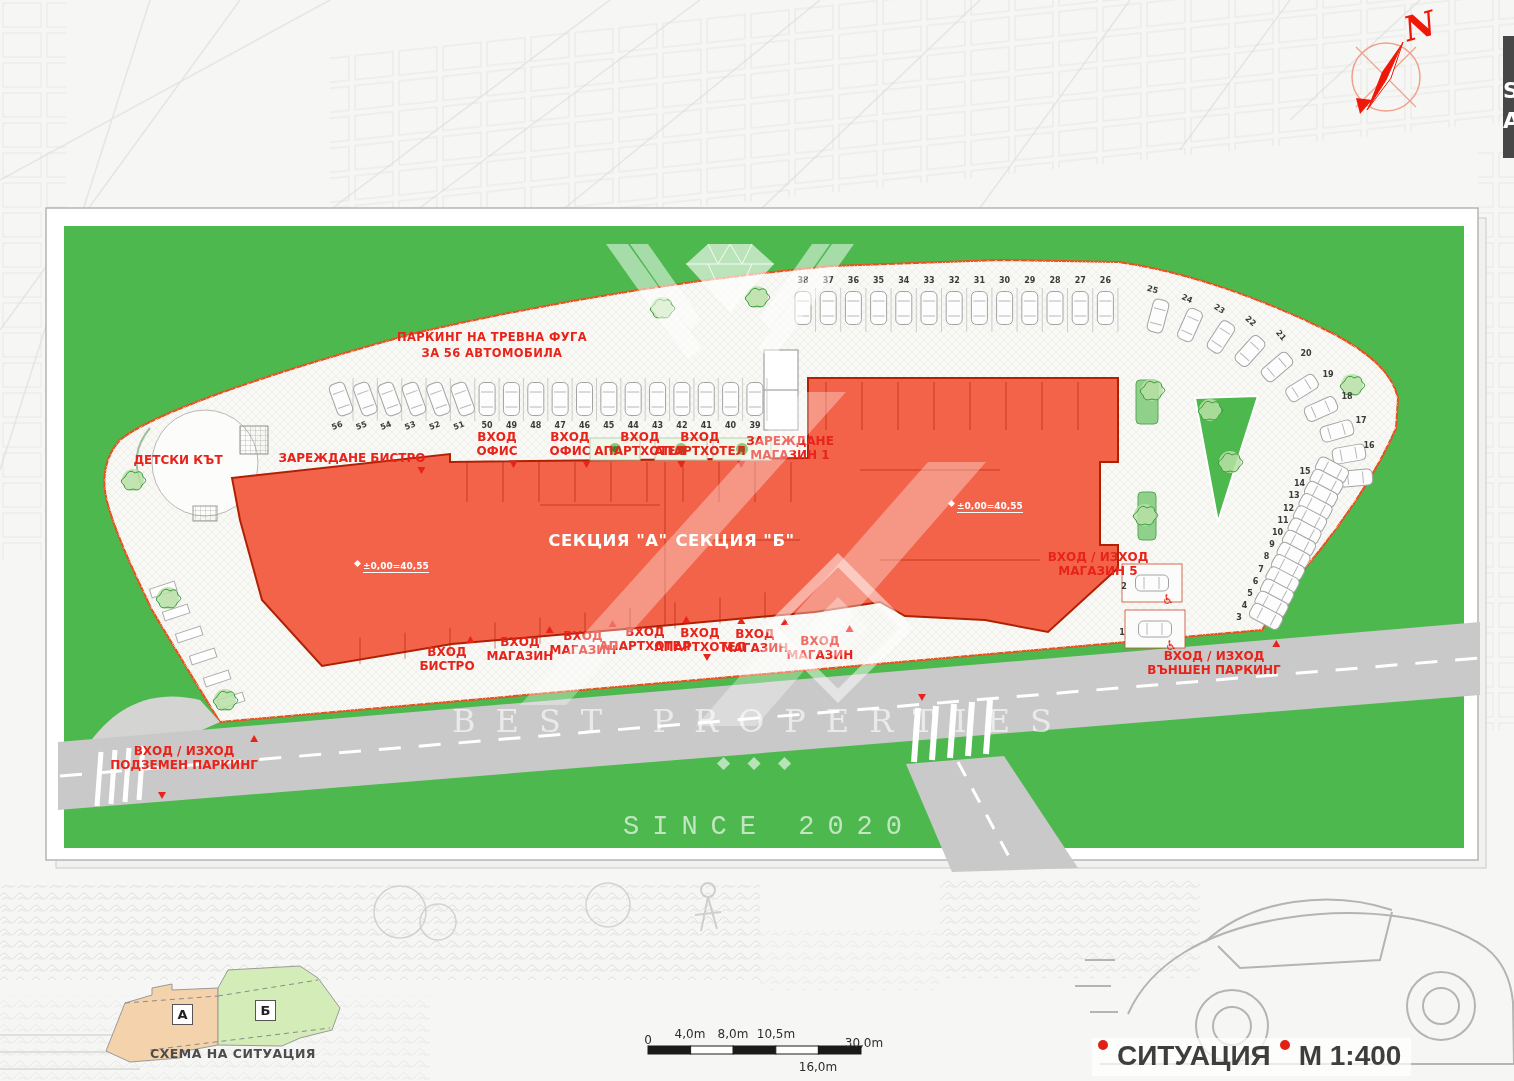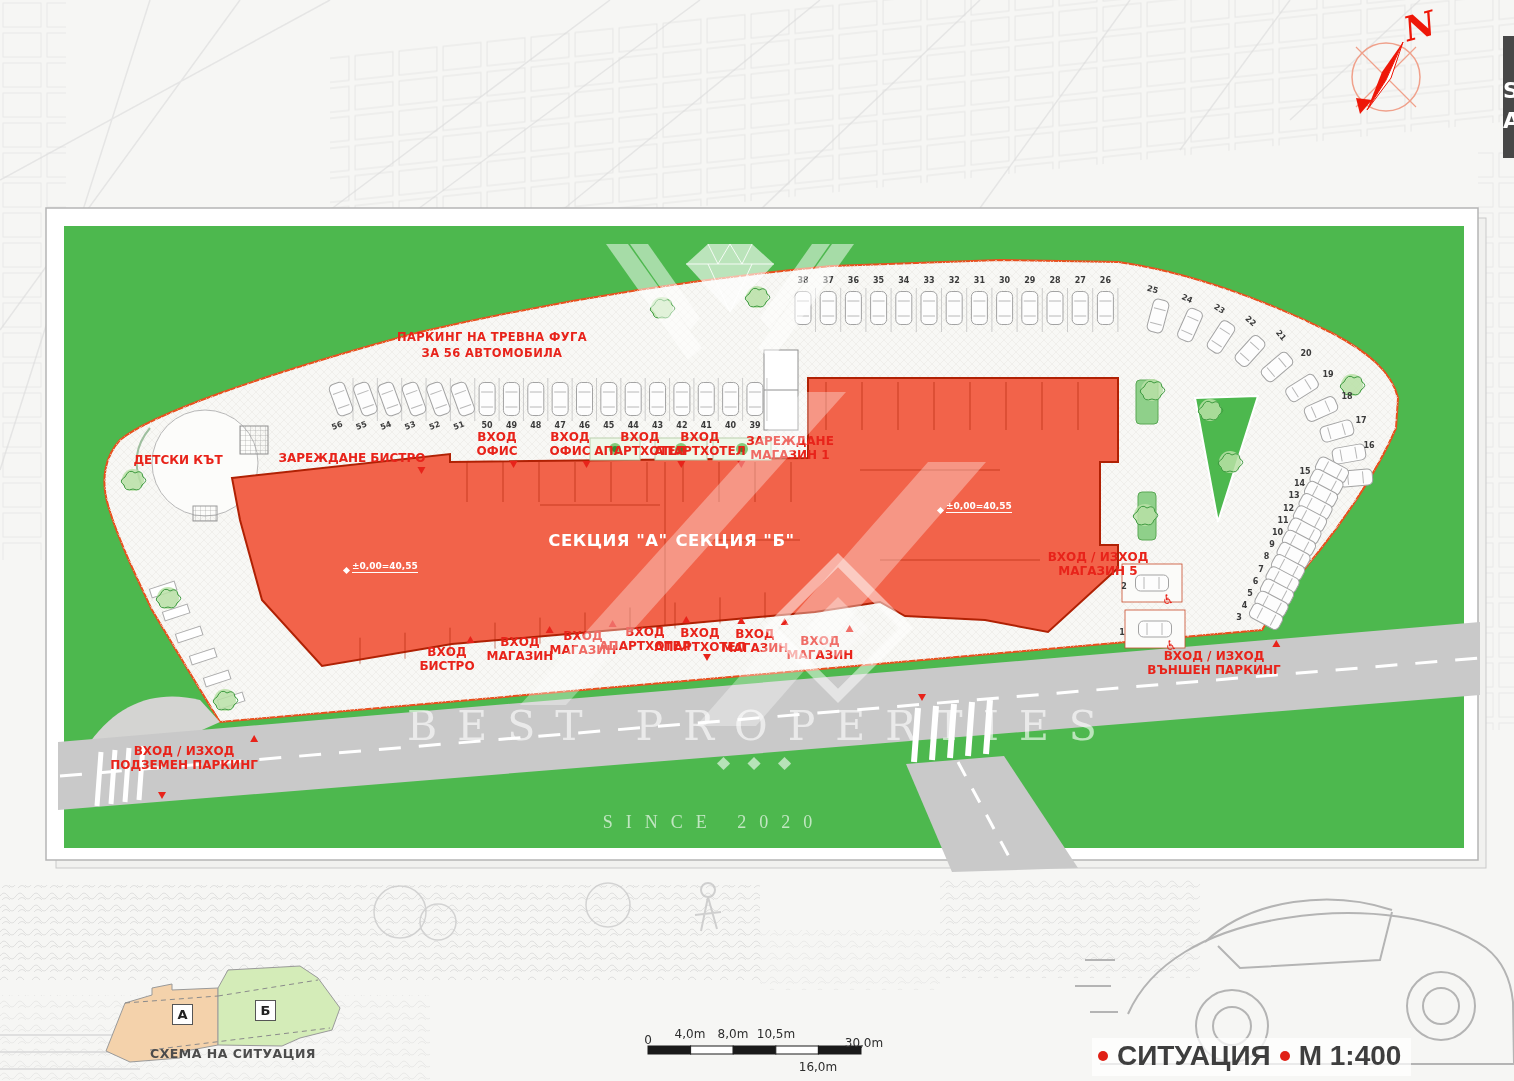--- a/index.html
+++ b/index.html
@@ -8,47 +8,47 @@
   
   .lbl{position:absolute;color:#e8231a;font-weight:bold;text-align:center;white-space:pre-line;
        transform:translateX(-50%);line-height:1.2;z-index:3;display:flex;flex-direction:column;align-items:flex-end;}
   .lbl-xs{font-size:12px;}
   .lbl-note{font-size:11.5px;letter-spacing:.4px;line-height:1.35;}
   .tri-up{width:0;height:0;border-left:4px solid transparent;border-right:4px solid transparent;border-bottom:7px solid #e8231a;margin-bottom:2px;}
   .tri-dn{width:0;height:0;border-left:4px solid transparent;border-right:4px solid transparent;border-top:7px solid #e8231a;margin-top:2px;}
   .tri-free{position:absolute;z-index:3;}
   
   .sec{position:absolute;color:#fff;font-weight:bold;font-size:16.5px;transform:translateX(-50%);z-index:3;letter-spacing:.5px;}
-  .elev{position:absolute;color:#fff;font-weight:bold;font-size:9px;z-index:3;display:flex;align-items:flex-end;gap:3px;}
+  .elev{position:absolute;color:#fff;font-weight:bold;font-size:9px;z-index:3;display:flex;align-items:flex-start;gap:3px;margin-left:11px;}
   .elev .txt{border-bottom:1px solid #fff;padding-bottom:1px;}
   .elev .flag{width:5px;height:5px;background:#fff;transform:rotate(45deg);}
   
   #watermark{position:absolute;inset:0;z-index:5;pointer-events:none;}
   .wm-brand{position:absolute;left:755px;top:528px;transform:translateX(-50%);font-family:"DejaVu Serif",serif;
             font-size:152px;letter-spacing:4px;color:rgba(255,255,255,.58);white-space:nowrap;}
   .wm-best{position:absolute;left:762px;top:702px;transform:translateX(-50%);font-family:"DejaVu Serif",serif;
-           font-size:41px;letter-spacing:20px;color:rgba(255,255,255,.62);white-space:nowrap;}
+           font-size:32px;letter-spacing:20px;color:rgba(255,255,255,.62);white-space:nowrap;}
   .wm-orn{position:absolute;left:757px;top:752px;transform:translateX(-50%);font-size:17px;color:rgba(255,255,255,.6);letter-spacing:6px;}
-  .wm-since{position:absolute;left:714px;top:812px;transform:translateX(-50%);font-family:Liberation Serif, serif;
-            font-size:18px;letter-spacing:13px;color:rgba(255,255,255,.65);white-space:nowrap;}
+  .wm-since{position:absolute;left:769px;top:812px;transform:translateX(-50%);font-family:Liberation Mono, monospace;
+            font-size:27px;letter-spacing:13px;color:rgba(255,255,255,.65);white-space:nowrap;}
   
   #north-letter{position:absolute;left:1404px;top:6px;color:#ee1708;font-family:"DejaVu Serif",serif;
                 font-style:italic;font-weight:bold;font-size:34px;transform:rotate(-15deg);z-index:2;}
   
   #edge-tab{position:absolute;left:1503px;top:36px;width:11px;height:122px;background:#474747;color:#fff;
             font-size:22px;font-weight:bold;overflow:hidden;z-index:2;padding-top:40px;box-sizing:border-box;line-height:1.35;}
   
   .scl{position:absolute;font-size:12px;color:#2d2d2d;transform:translateX(-50%);z-index:6;}
   
   .schbox{position:absolute;width:19px;height:19px;background:#fff;border:1px solid #555;z-index:6;
           display:flex;align-items:center;justify-content:center;font-size:13px;font-weight:bold;color:#222;}
   #schema-caption{position:absolute;left:233px;top:1046px;transform:translateX(-50%);font-size:12.5px;
                   font-weight:bold;color:#4c4c4c;letter-spacing:.5px;z-index:6;white-space:nowrap;}
   
-  #title-block{position:absolute;left:1092px;top:1038px;display:flex;align-items:center;gap:9px;z-index:6;
+  #title-block{position:absolute;left:1092px;top:1038px;display:flex;align-items:flex-start;gap:9px;z-index:6;
                font-family:"Liberation Sans",sans-serif;font-weight:bold;font-size:28px;color:#3e3e3e;
                background:rgba(255,255,255,.72);padding:2px 10px 4px 6px;}
   .dot{width:10px;height:10px;border-radius:50%;background:#e02015;flex:0 0 auto;}
 </style>
 </head>
 <body>
 
 <div id="stage">
 
   <svg id="bg-sketch" width="1514" height="1081" viewBox="0 0 1514 1081">

